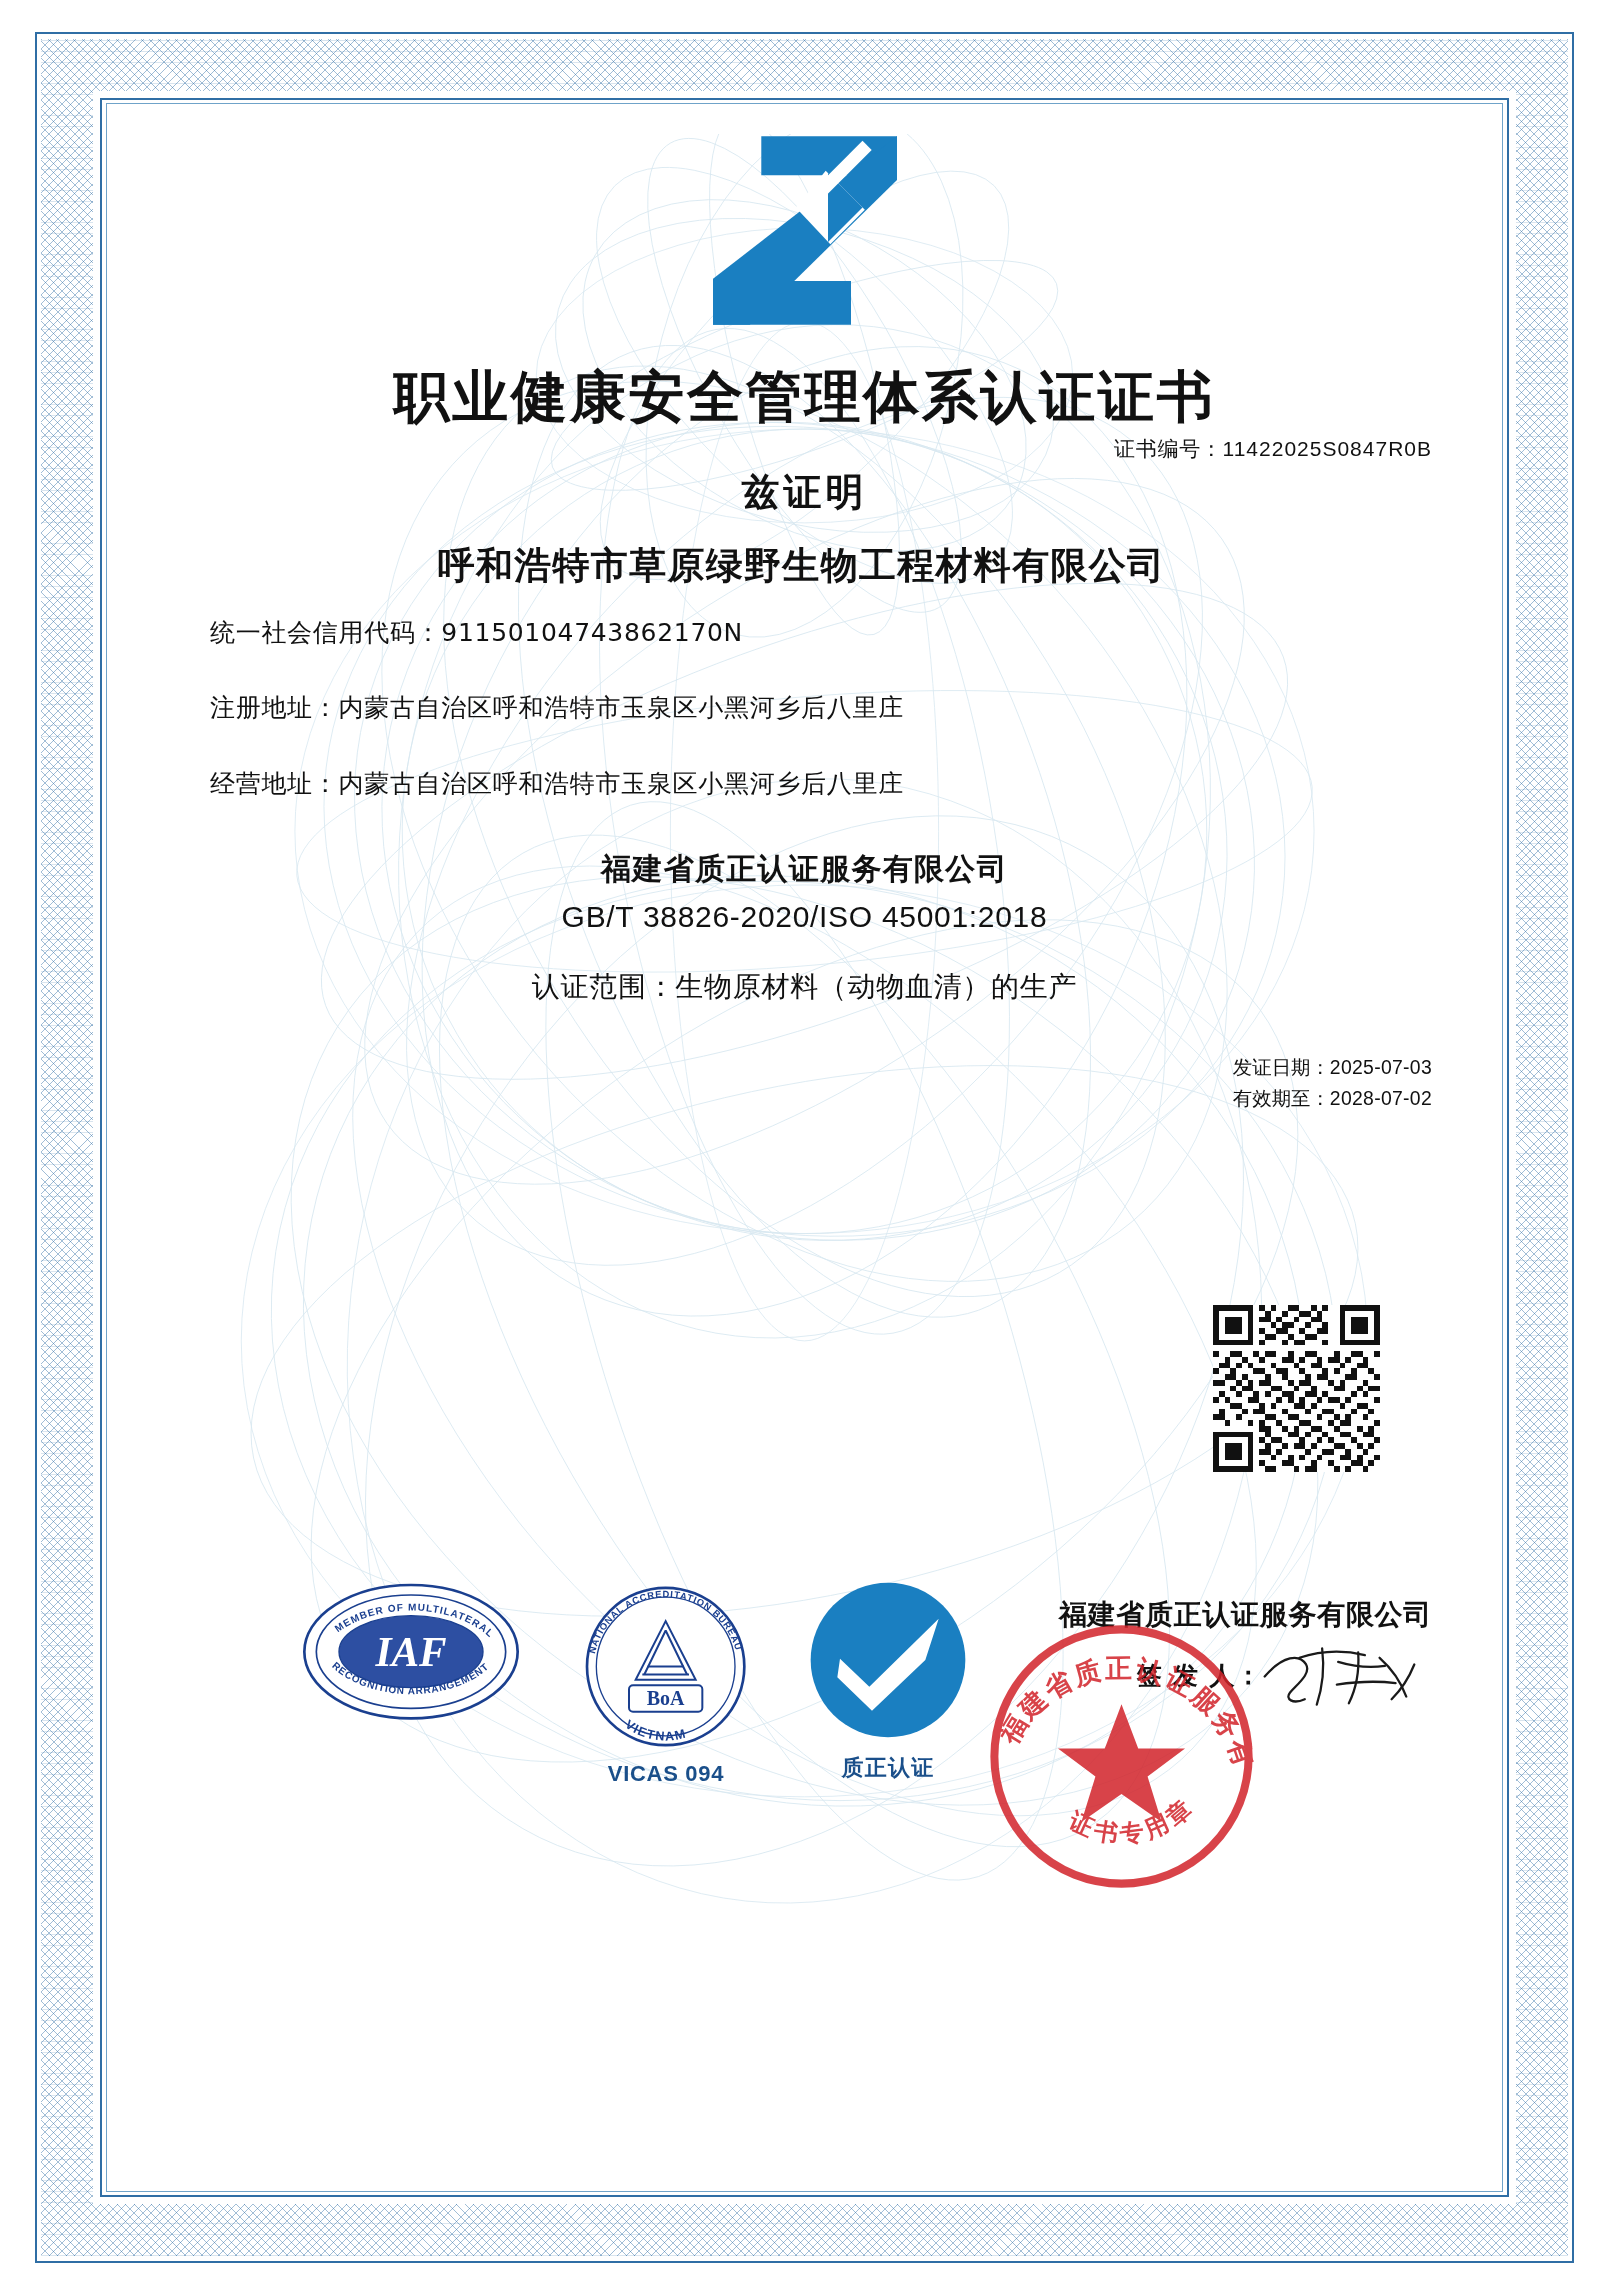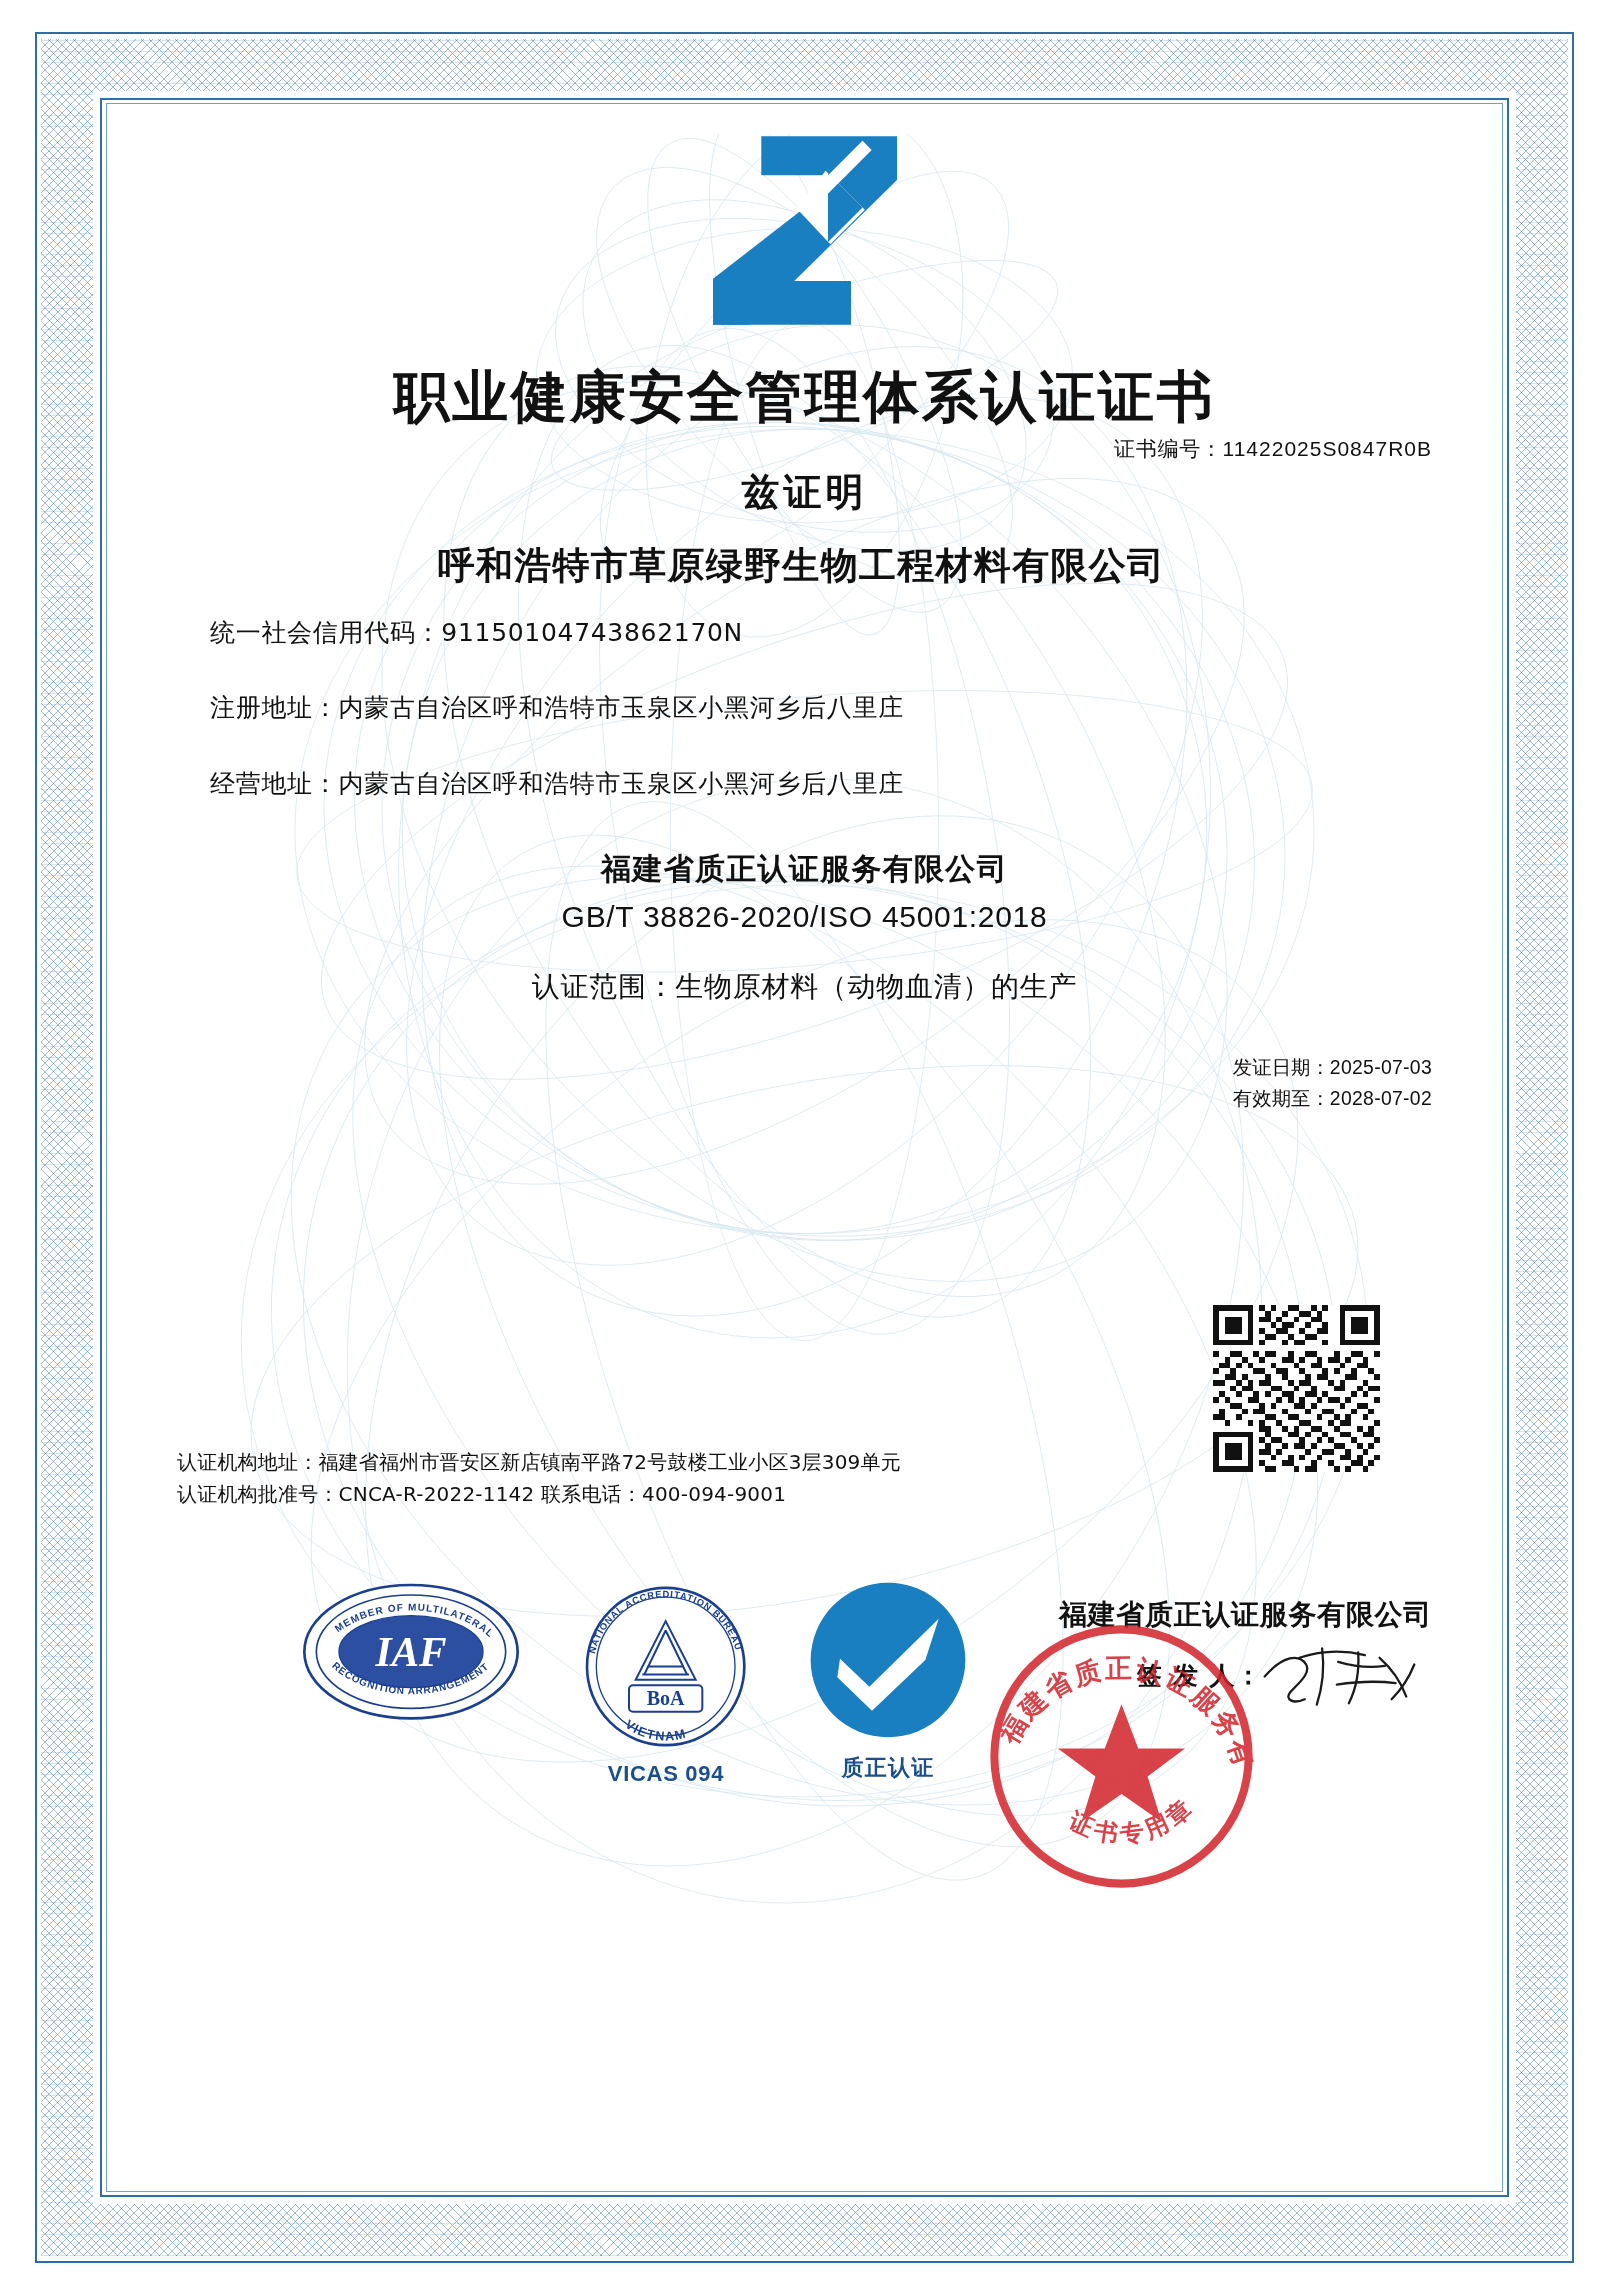--- a/index.html
+++ b/index.html
@@ -386,24 +386,20 @@
     <div class="dates">
       <div>
         <span>发证日期：</span><span class="d-val">2025-07-03</span>
       </div>
       <div>
         <span>有效期至：</span><span class="d-val">2028-07-02</span>
       </div>
     </div>
 
 
-    <div class="org-lines">
-      <div>认证机构地址：福建省福州市晋安区新店镇南平路72号鼓楼工业小区3层309单元</div>
-      <div>认证机构批准号：CNCA-R-2022-1142  联系电话：400-094-9001</div>
-    </div>
 
     <svg class="qr" viewBox="0 0 29 29" shape-rendering="crispEdges">
       <rect width="29" height="29" fill="#fff"></rect>
       <g fill="#111">
         <rect x="0" y="0" width="7" height="1"></rect>
           <rect x="0" y="6" width="7" height="1"></rect>
         <rect x="0" y="0" width="1" height="7"></rect>
           <rect x="6" y="0" width="1" height="7"></rect>
         <rect x="2" y="2" width="3" height="3"></rect>
         <rect x="22" y="0" width="7" height="1"></rect>

